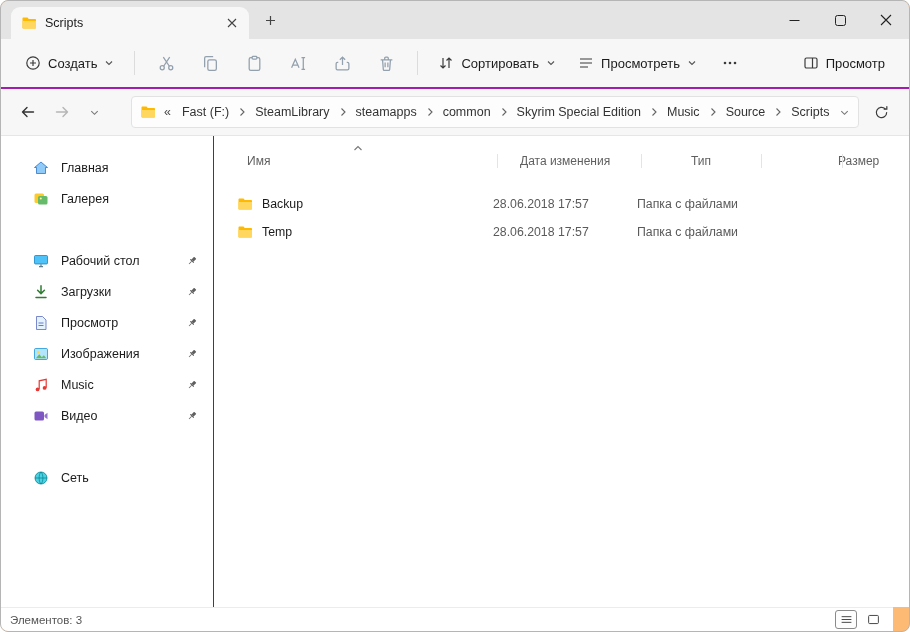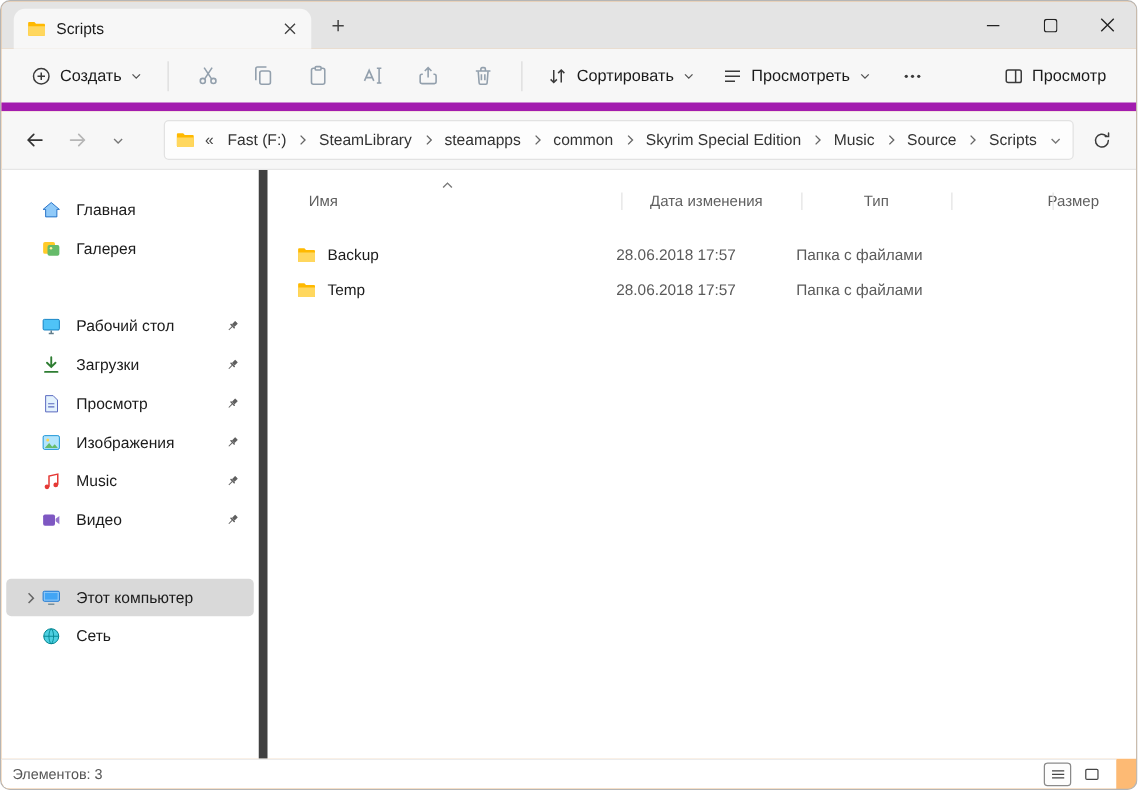--- a/index.html
+++ b/index.html
@@ -37,21 +37,21 @@
   .win-btn {
     width: 46px; height: 38px; border: none; background: transparent;
     display: flex; align-items: center; justify-content: center;
   }
 
   
   .toolbar {
     height: 50px; background: #f7f7f7;
     display: flex; align-items: center;
     padding: 0 14px; gap: 2px;
-    border-bottom: 7px solid #a21caf;
+    border-bottom: 2px solid #a21caf;
   }
   .tool-btn {
     height: 36px; border: none; background: transparent; border-radius: 4px;
     display: flex; align-items: center; gap: 7px;
     padding: 0 10px; font-size: 13px; color: #1b1b1b;
     font-family: "Liberation Sans", sans-serif;
   }
   .tool-btn.icon-only { width: 42px; justify-content: center; padding: 0; }
   .tb-divider { width: 1px; height: 24px; background: #dcdcdc; margin: 0 8px; }
   .tb-spacer { flex: 1; }
@@ -79,21 +79,21 @@
   .crumb-sep { display: flex; align-items: center; padding: 0 1px; }
   .overflow-ind { padding: 0 3px; color: #444; }
   .address-chevron { margin-left: auto; display: flex; align-items: center; }
   .refresh-btn { width: 32px; height: 30px; border: none; background: transparent; border-radius: 4px;
     display: flex; align-items: center; justify-content: center; }
 
   
   .body { position: absolute; top: 135px; bottom: 24px; left: 0; right: 0; background: #fff; display: flex; }
 
   .sidebar {
-    width: 213px; border-right: 7px solid #404040;
+    width: 213px; border-right: 1px solid #404040;
     padding-top: 16px; overflow: hidden; flex-shrink: 0;
   }
   .side-item {
     height: 30px; margin: 1px 4px; border-radius: 4px;
     display: flex; align-items: center;
     padding: 0 10px 0 10px;
     font-size: 12.5px;
   }
   .side-item.selected { background: #d9d9d9; }
   .chev-slot { width: 18px; display: flex; align-items: center; justify-content: center; flex-shrink: 0; }
@@ -490,35 +490,20 @@
                 <rect x="6" y="2" width="4" height="5" rx="0.5"></rect>
                 <rect x="4.8" y="7" width="6.4" height="1.6" rx="0.5"></rect>
                 <rect x="7.5" y="8.6" width="1" height="5"></rect>
               </g>
             </svg>
         </span>
       </div>
 
       <div class="side-gap"></div>
 
-      <div class="side-item selected">
-        <span class="chev-slot">
-          <svg width="9" height="11" viewBox="0 0 8 10" fill="none" stroke="#666" stroke-width="1.1">
-              <path d="M2.5 1.5L6 5 2.5 8.5"></path>
-            </svg>
-        </span>
-        <span class="side-icon">
-          <svg width="16" height="16" viewBox="0 0 16 16">
-              <rect x="1.5" y="3" width="13" height="8" rx="1" fill="#90caf9" stroke="#1976d2" stroke-width="0.8"></rect>
-              <rect x="2.9" y="4.3" width="10.2" height="5.4" fill="#42a5f5"></rect>
-              <path d="M5.5 13.4h5" stroke="#78909c" stroke-width="1.3"></path>
-            </svg>
-        </span>
-        <span class="side-label">Этот компьютер</span>
-      </div>
       <div class="side-item">
         <span class="chev-slot"></span>
         <span class="side-icon">
           <svg width="16" height="16" viewBox="0 0 16 16">
               <circle cx="8" cy="8" r="6" fill="#4dd0e1" stroke="#00838f" stroke-width="0.8"></circle>
               <path d="M2 8h12M8 2c2.5 2 2.5 10 0 12M8 2c-2.5 2-2.5 10 0 12" fill="none" stroke="#00838f" stroke-width="0.7"></path>
             </svg>
         </span>
         <span class="side-label">Сеть</span>
       </div>

